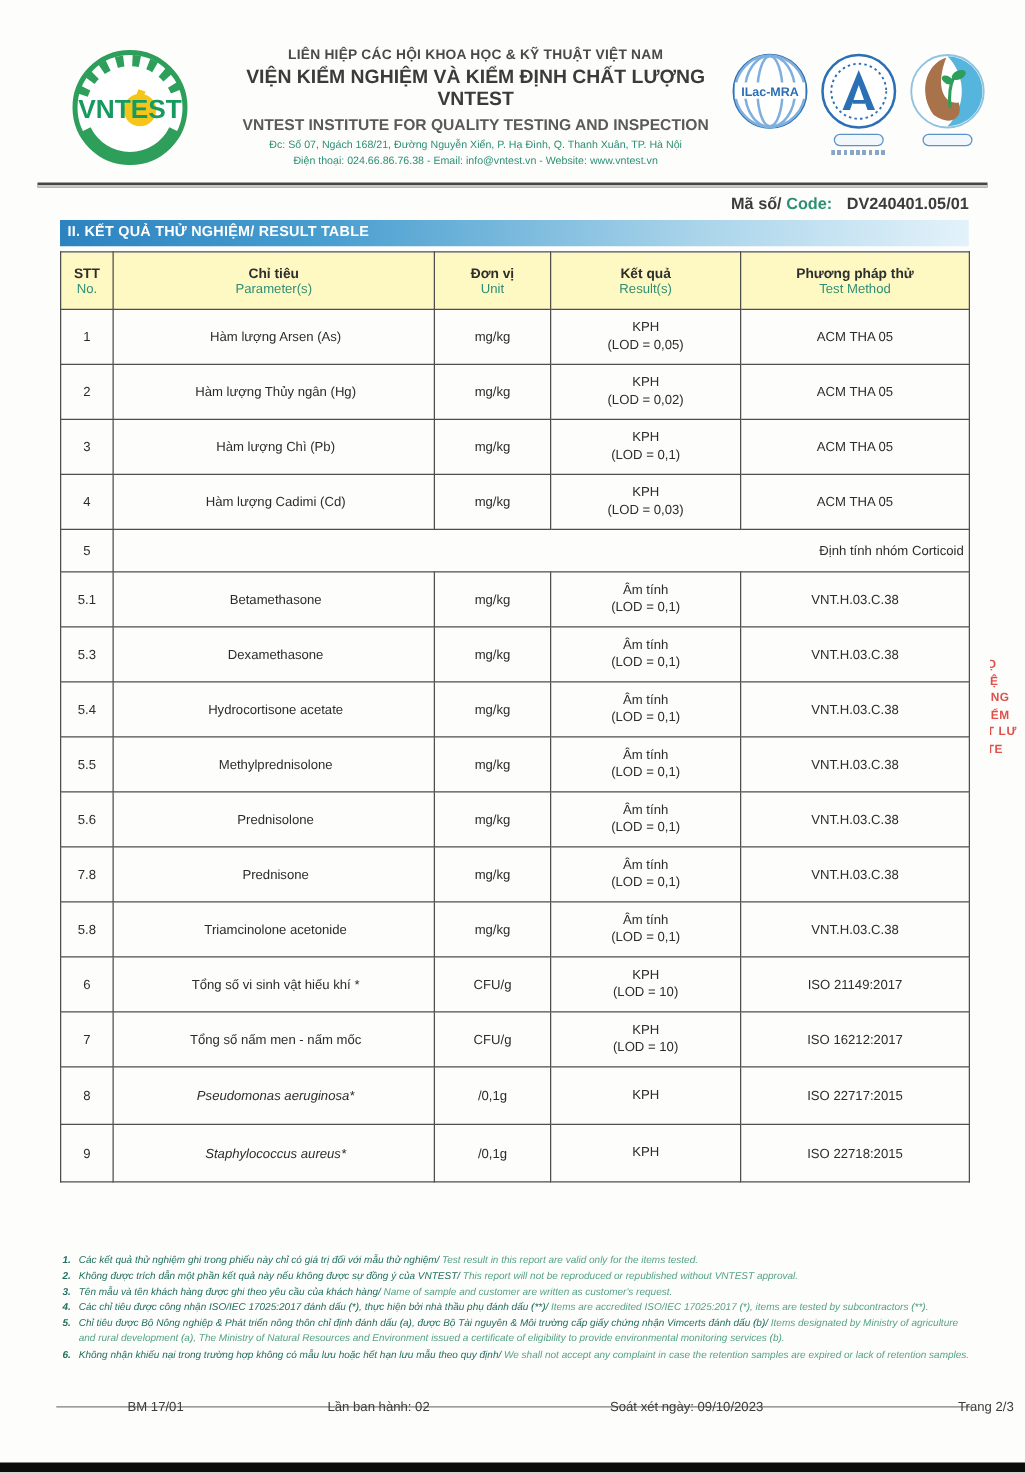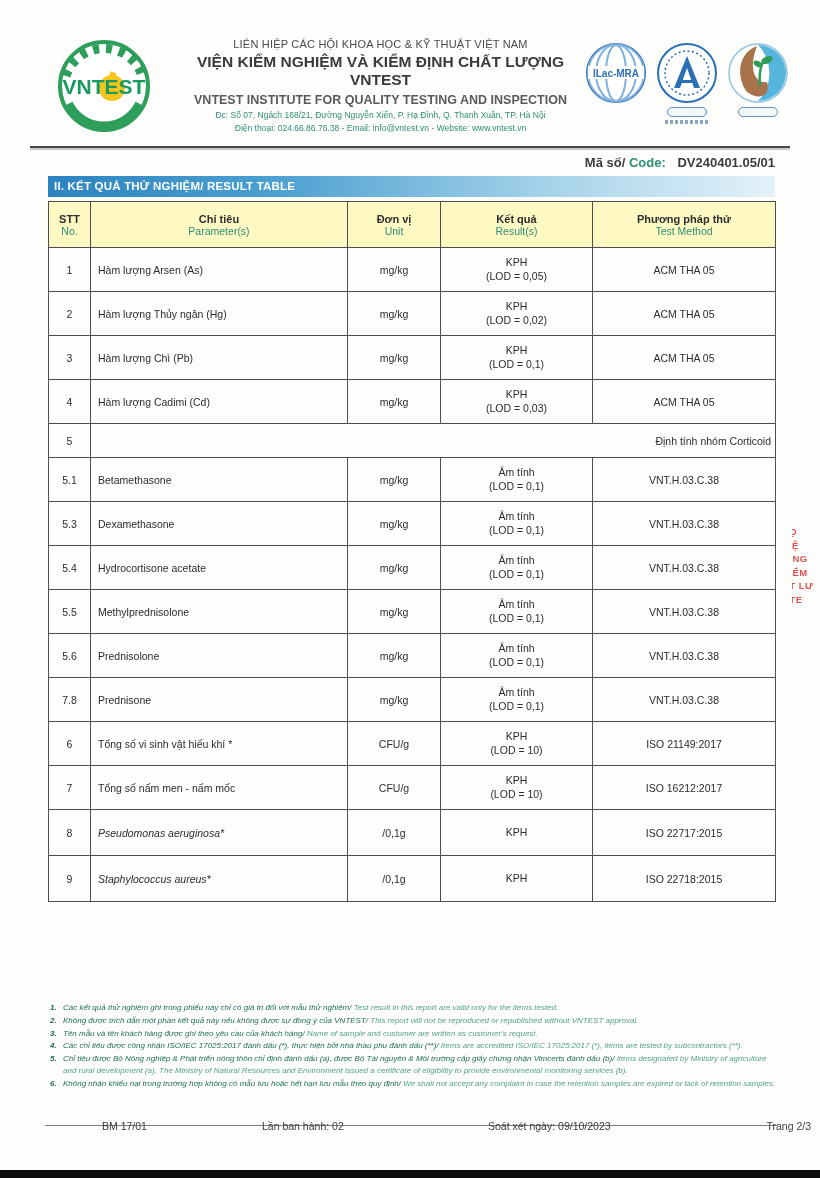--- a/index.html
+++ b/index.html
@@ -7,21 +7,21 @@
   body { font-family:"Liberation Sans", sans-serif; }
   .page {
     position:relative; width:820px; height:1178px; margin:0 auto;
     background:#fdfdfc; overflow:hidden; color:#333;
   }
 
   
   .hdr { position:absolute; left:0; top:0; width:820px; height:148px; }
   .vntest-logo { position:absolute; left:52px; top:34px; }
   .hdr-text { position:absolute; left:168px; top:38px; width:425px; text-align:center; }
-  .union-line { font-size:11px; font-weight:normal; color:#4a4a4a; letter-spacing:.2px;text-align:center; }
+  .union-line { font-size:11px; font-weight:bold; color:#4a4a4a; letter-spacing:.2px;text-align:center; }
   .inst-vn { font-size:15.5px; font-weight:bold; color:#3b3b3b; margin-top:3px; }
   .inst-en { font-size:12.5px; font-weight:bold; color:#5a5a5a; margin-top:4px; }
   .addr, .contact { font-size:8.5px; color:#2f8f76; margin-top:3px; }
   .logos { position:absolute; left:585px; top:42px; width:210px; display:flex; gap:9px; }
   .logo-col { display:flex; flex-direction:column; align-items:center; gap:3px; }
   .badge-box { width:40px; height:10px; border:1px solid #5b93c9; border-radius:5px; background:#f2f7fc; }
   .badge-line { width:44px; height:4px; background:repeating-linear-gradient(90deg,#8aa6c5 0 3px,transparent 3px 5px); }
   .hdr-rule { position:absolute; left:30px; top:146px; width:760px; height:4px;
               background:#474747; border-bottom:2px solid #c9c9c9; }
 
@@ -44,21 +44,21 @@
   table { border-collapse:collapse; width:727px; table-layout:fixed; }
   th, td { border:1.4px solid #4e4e4e; padding:2px 4px; vertical-align:middle;
            font-size:10.5px; color:#2c2c2c; text-align:center; }
   thead tr { height:46px; background:#fef9c3; }
   th .h-vn { display:block; font-size:11px; font-weight:bold; color:#2e2e2e; }
   th .h-en { display:block; font-size:10.5px; font-weight:normal; color:#2f8f76; }
   tbody tr { height:44px; }
   tbody tr.merged { height:34px; }
   tbody tr.single { height:46px; }
   .c-no { }
-  .c-param { text-align:left; padding-left:7px; }
+  .c-param { text-align:center; padding-left:7px; }
   .c-param.it { font-style:italic; }
   .c-merged { text-align:right; padding-left:7px; }
   .res-main { line-height:1.3; }
   .res-sub { line-height:1.3; }
   col.w-no{width:42px} col.w-param{width:257px} col.w-unit{width:93px}
   col.w-res{width:152px} col.w-method{width:183px}
 
   
   .notes { position:absolute; left:50px; top:1002px; width:727px;
            font-size:8px; font-style:italic; line-height:1.48; }
@@ -288,20 +288,30 @@
             <td class="c-no">7.8</td>
             <td class="c-param">Prednisone</td>
             <td class="c-unit">mg/kg</td>
             <td class="c-res">
               <div class="res-main">Âm tính</div>
               <div class="res-sub">(LOD = 0,1)</div>
             </td>
             <td class="c-method">VNT.H.03.C.38</td>
           </tr>
           <tr>
+            <td class="c-no">5.8</td>
+            <td class="c-param">Triamcinolone acetonide</td>
+            <td class="c-unit">mg/kg</td>
+            <td class="c-res">
+              <div class="res-main">Âm tính</div>
+              <div class="res-sub">(LOD = 0,1)</div>
+            </td>
+            <td class="c-method">VNT.H.03.C.38</td>
+          </tr>
+          <tr>
             <td class="c-no">6</td>
             <td class="c-param">Tổng số vi sinh vật hiếu khí *</td>
             <td class="c-unit">CFU/g</td>
             <td class="c-res">
               <div class="res-main">KPH</div>
               <div class="res-sub">(LOD = 10)</div>
             </td>
             <td class="c-method">ISO 21149:2017</td>
           </tr>
           <tr>

